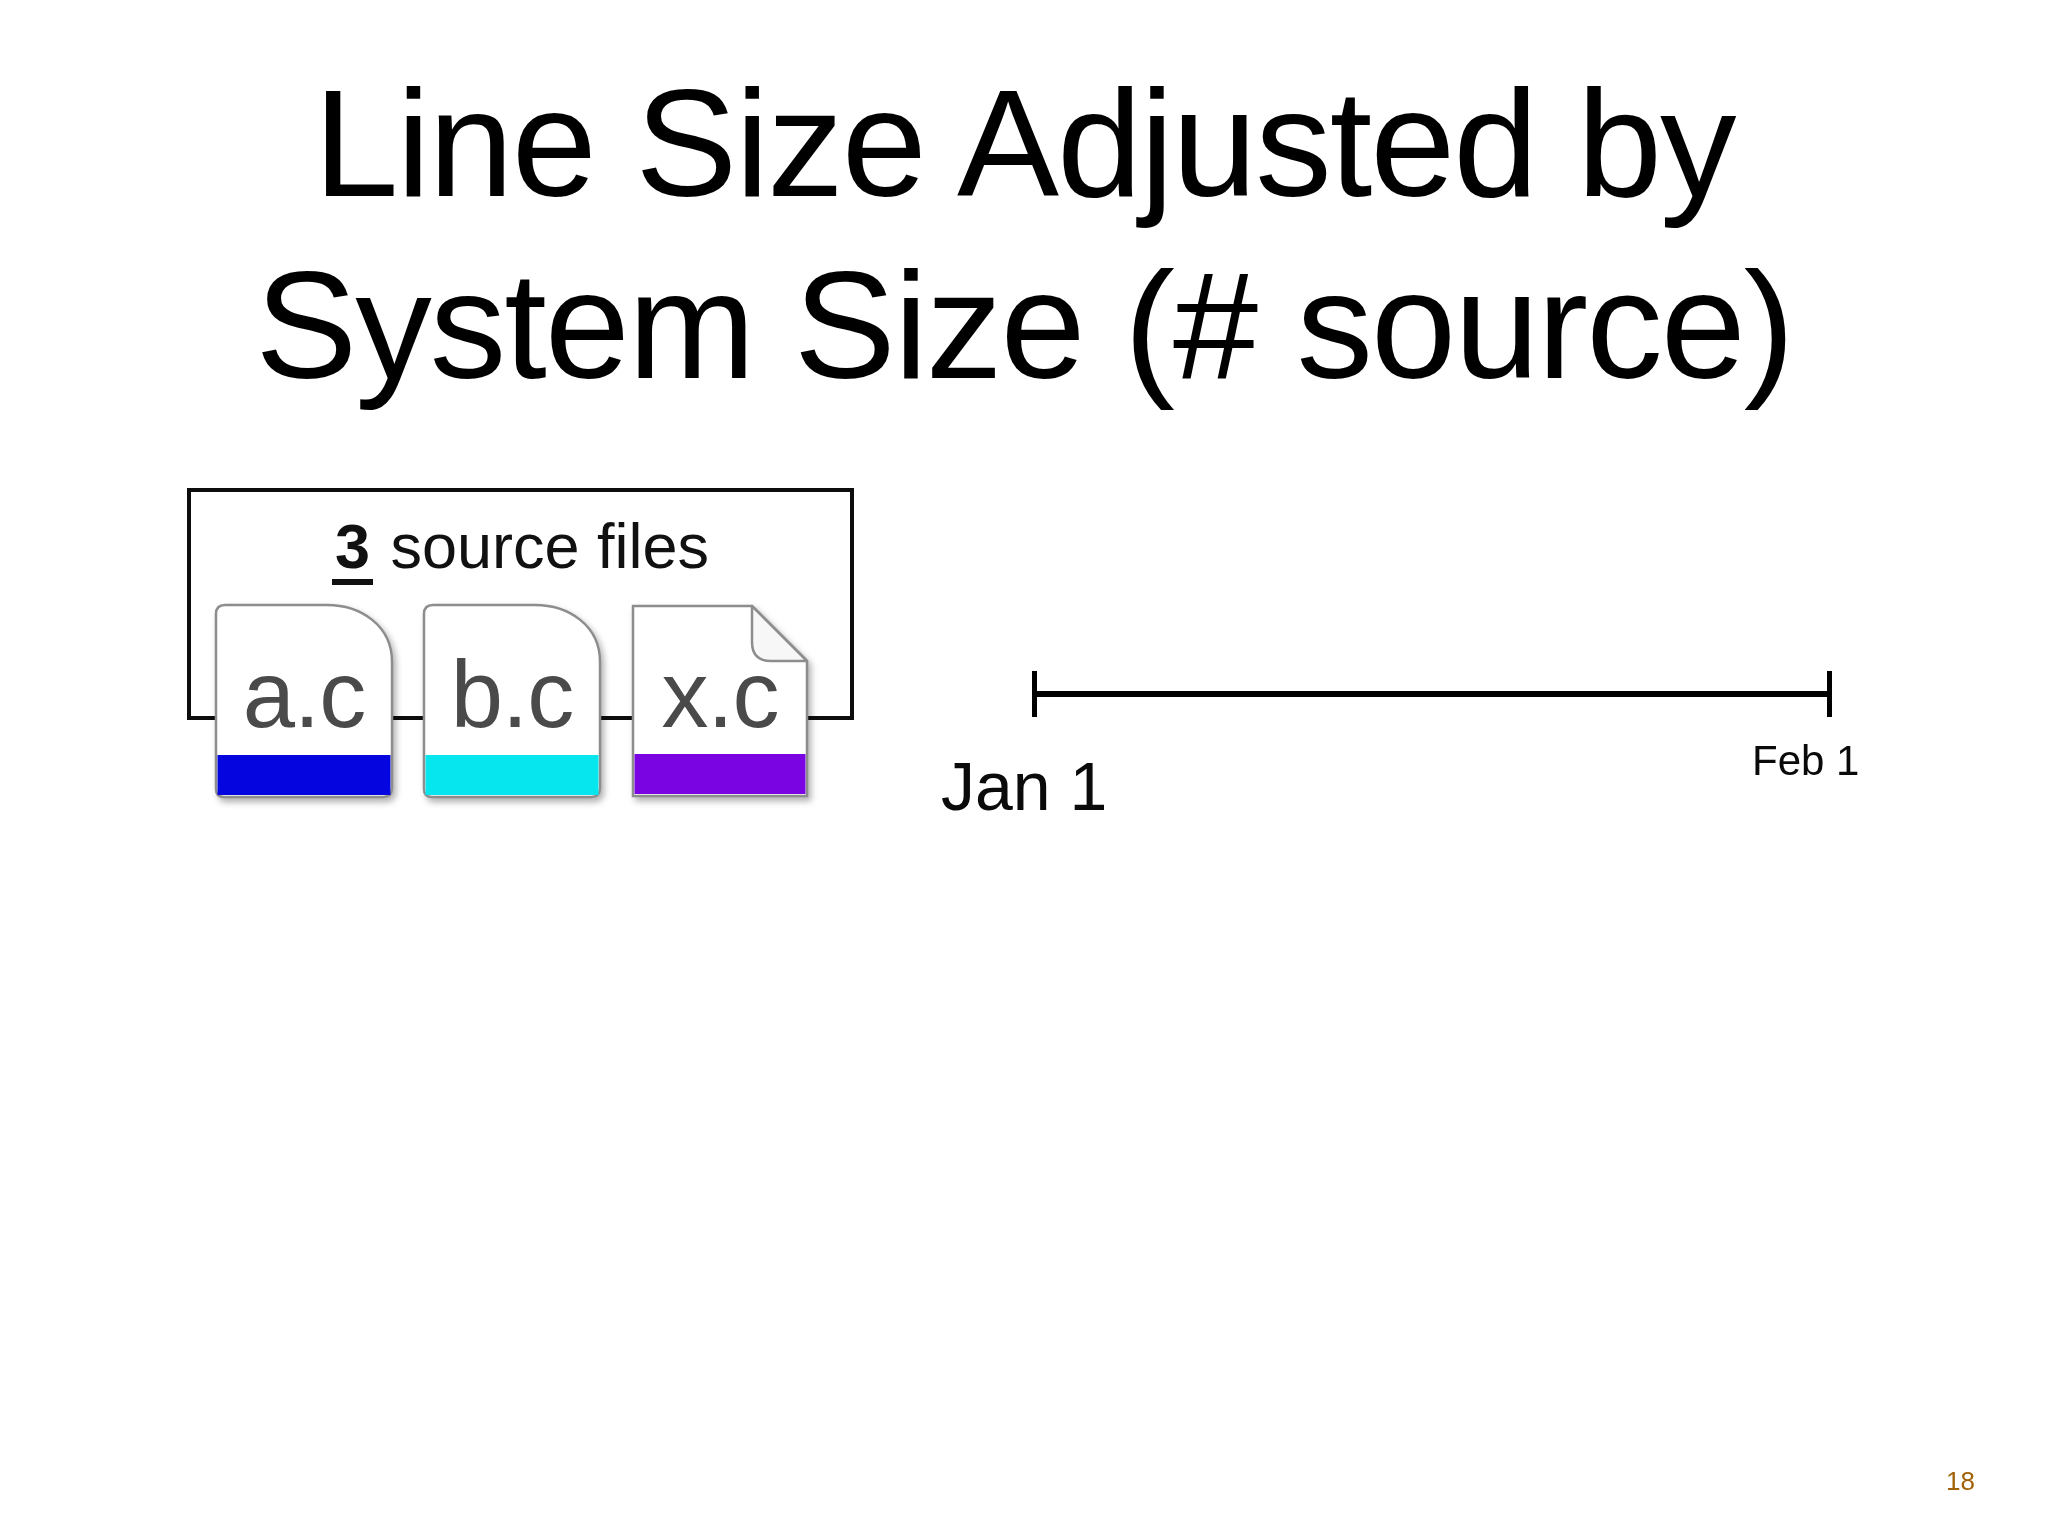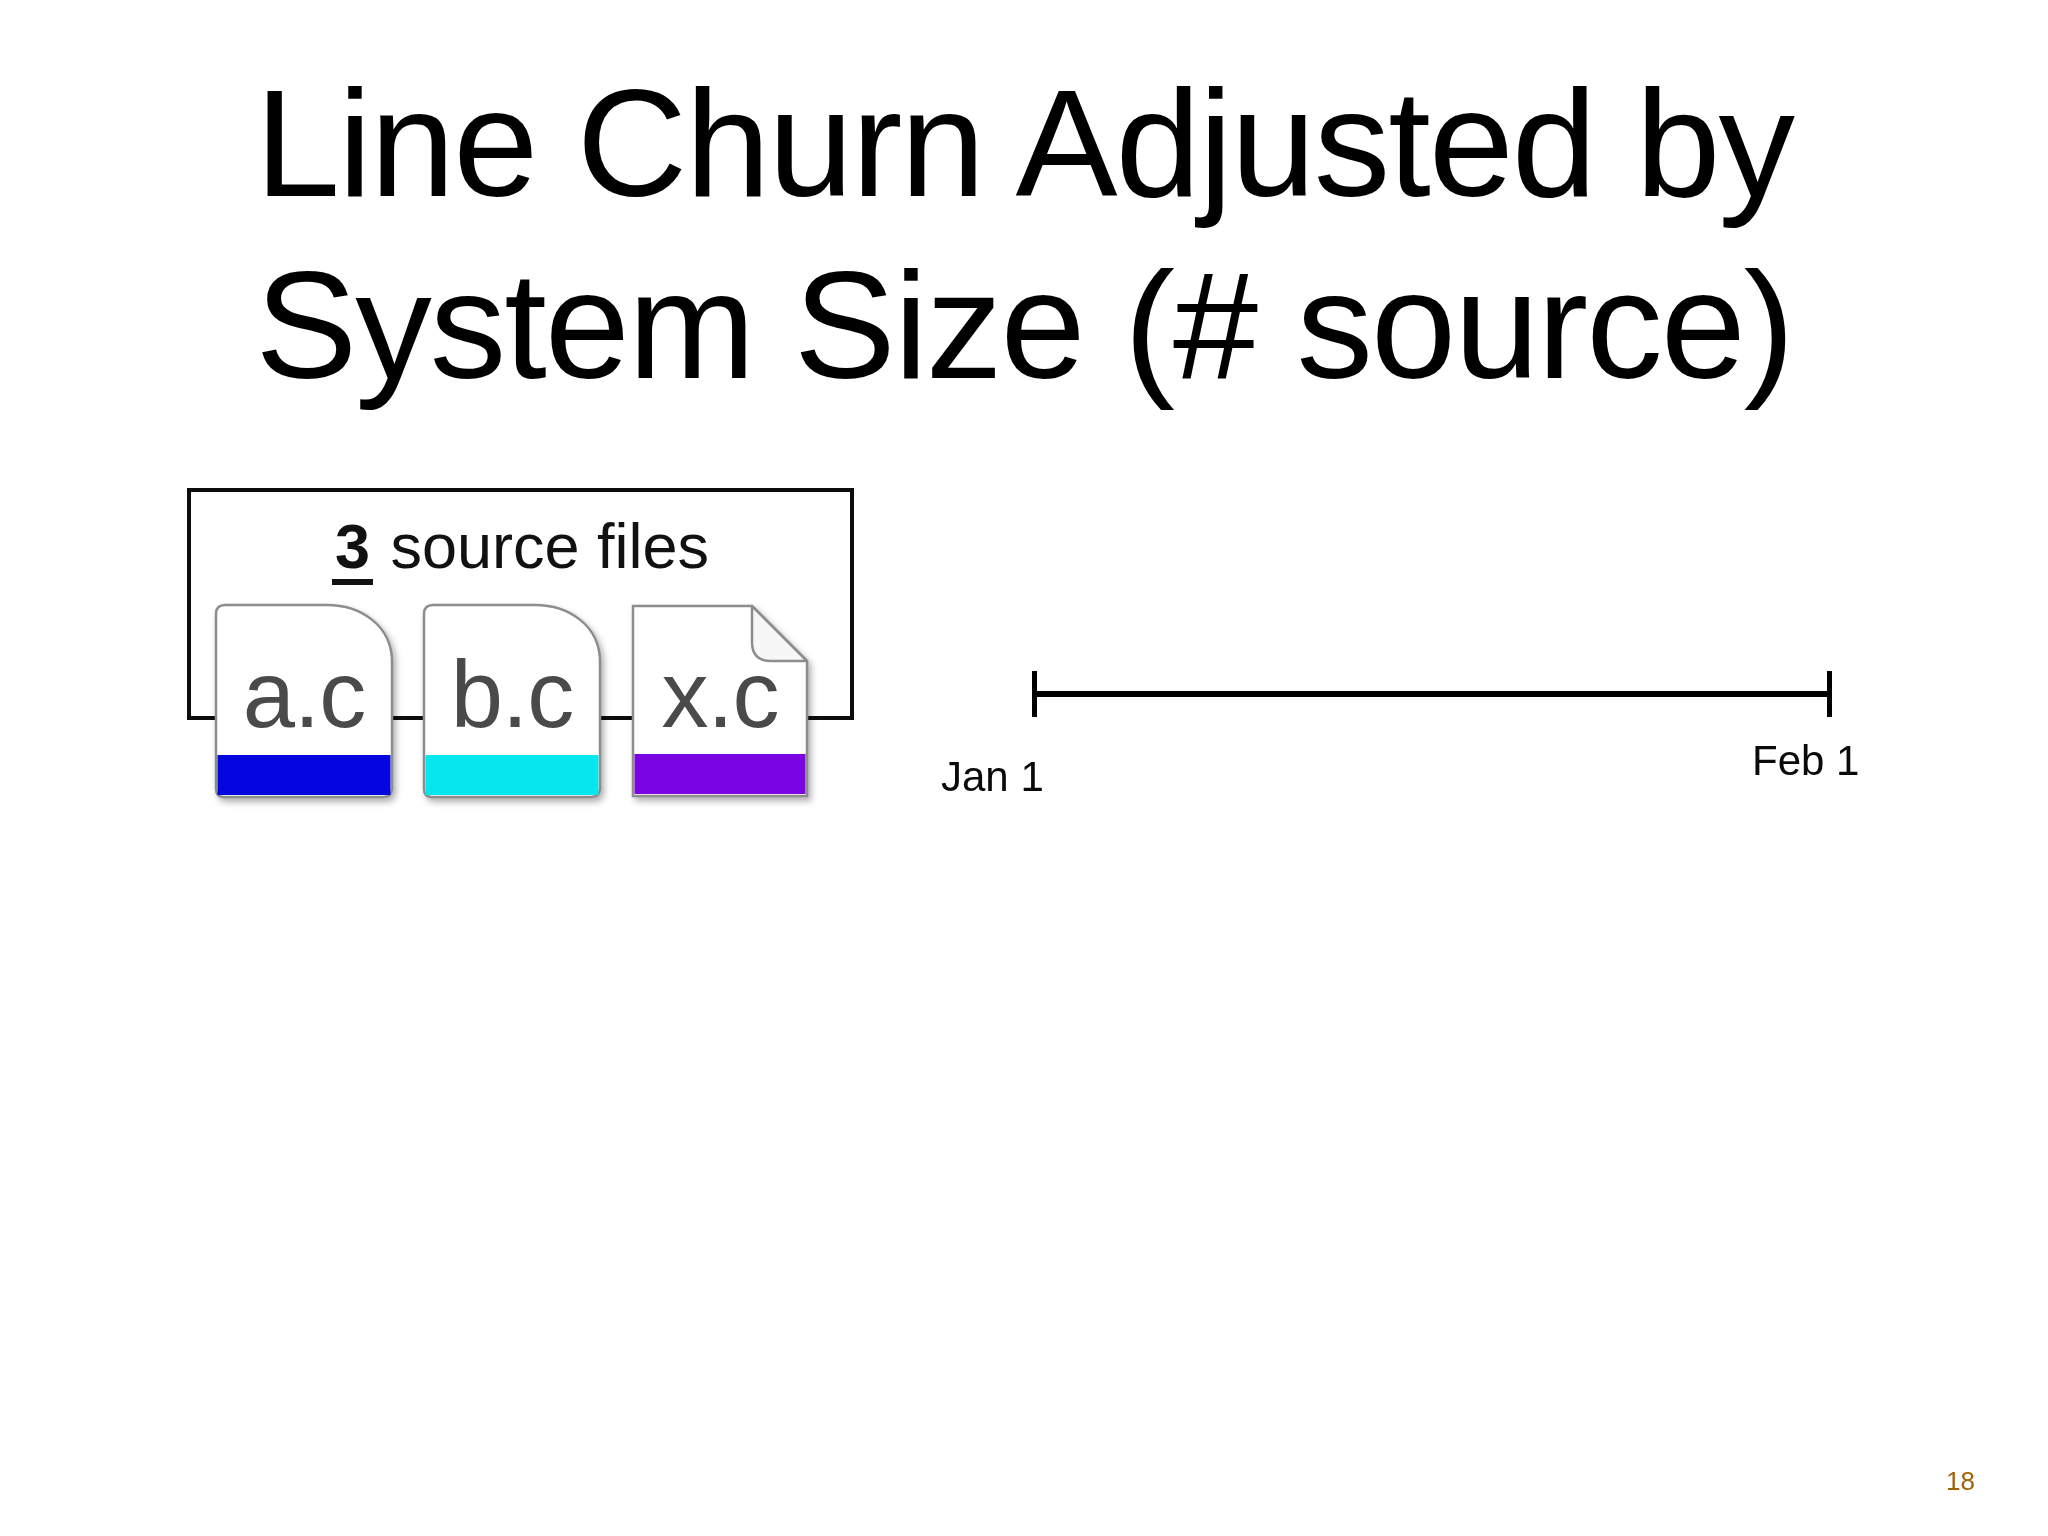--- a/index.html
+++ b/index.html
@@ -110,39 +110,39 @@
     height: 46px;
     background: #000;
   }
   .tl-tick.start { left: 0; }
   .tl-tick.end { right: 0; }
   .tl-label {
     position: absolute;
     color: #0a0a0a;
     white-space: pre;
   }
-  .tl-label.start { left: 941px; top: 747px; font-size: 42px; margin-top: 6px; }
+  .tl-label.start { left: 941px; top: 747px; font-size: 68px; }
   .tl-label.end   { left: 1752px; top: 737px; font-size: 42px; }
 
   
   .page-number {
     position: absolute;
     left: 1946px;
     top: 1466px;
     font-size: 26px;
     color: #a16207;
   }
 </style>
 </head>
 <body>
 
 <div class="slide">
 
   <div class="title">
-    <div>Line Churn Adjusted by</div>
+    <div>Line Size Adjusted by</div>
     <div>System Size (# source)</div>
   </div>
 
   <div class="files-box">
     <div class="box-label"><span class="count">3</span><span> source files</span></div>
 
     <div class="icons-row">
 
       <div class="file-icon">
         <svg viewBox="0 0 182 198">

